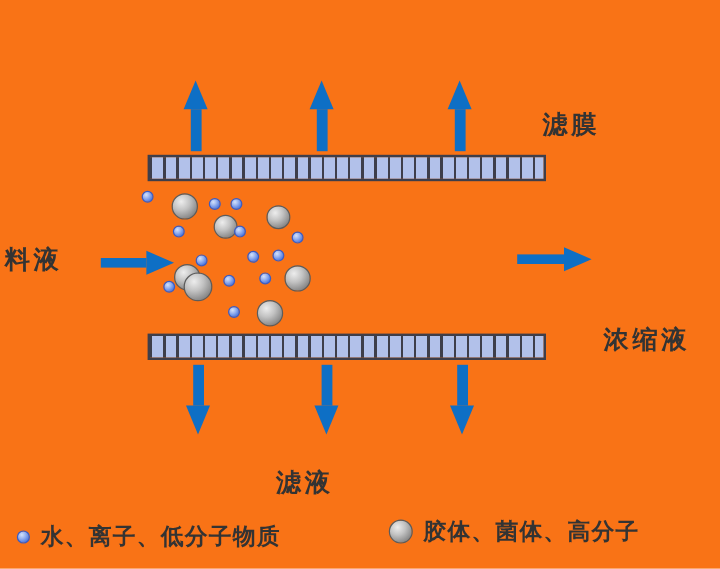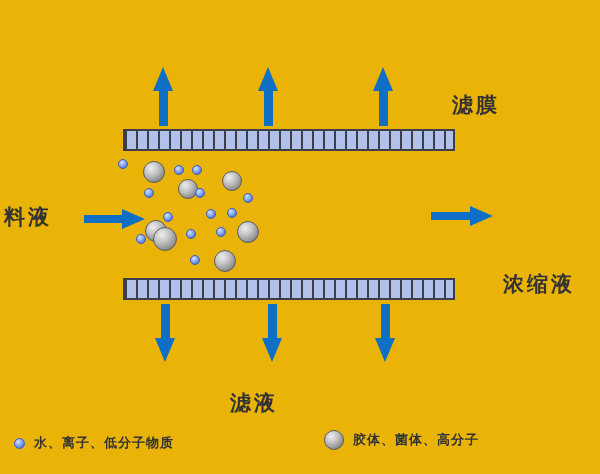--- a/index.html
+++ b/index.html
@@ -1,39 +1,39 @@
 <!DOCTYPE html>
 <html style="--arrow: #0E6FC5; --mfill: #B2C1EA; --mline: #3E3E4A; --text: #333333;"><head>
 <meta charset="utf-8">
 <style>
   :root{
     --arrow:#0E6FC5; --mfill:#B2C1EA; --mline:#3E3E4A; --text:#333333;
   }
   html,body{margin:0;padding:0;background:#fff;}
   .canvas{
-    position:relative;width:600px;height:474px;background:#eab308;overflow:hidden;
+    position:relative;width:600px;height:474px;background:#f97316;overflow:hidden;
     font-family:"Liberation Sans","DejaVu Sans",sans-serif;font-weight:bold;color:var(--text);
   }
   .label{position:absolute;font-size:21px;letter-spacing:3px;white-space:nowrap;line-height:1.2;}
   .membrane{
     position:absolute;box-sizing:border-box;
     border:2px solid var(--mline);
     background:repeating-linear-gradient(90deg,var(--mline) 0 2px,var(--mfill) 2px 11px);
   }
   .particle{position:absolute;border-radius:50%;box-sizing:border-box;}
   .particle.blue{
     background:radial-gradient(circle at 35% 30%, #D3E1FA 0%, #9AB4F0 35%, #5A82E2 70%, #4468D0 100%);
     border:1px solid #3A5CC4;
   }
   .particle.gray{
     background:radial-gradient(circle at 35% 30%, #EDEDED 0%, #C2C2C2 38%, #8A8A8A 75%, #707070 100%);
     border:1px solid #5C5C5C;
   }
   .arrow-part{position:absolute;}
-  .legend-item{position:absolute;display:flex;align-items:center;gap:9px;font-size:13px;letter-spacing:1px;white-space:nowrap;}
+  .legend-item{position:absolute;display:flex;align-items:center;gap:9px;font-size:19px;letter-spacing:1px;white-space:nowrap;}
   .marker{border-radius:50%;flex:0 0 auto;box-sizing:border-box;}
   .marker.blue{width:11px;height:11px;
     background:radial-gradient(circle at 35% 30%, #D3E1FA 0%, #9AB4F0 35%, #5A82E2 70%, #4468D0 100%);
     border:1px solid #3A5CC4;}
   .marker.gray{width:20px;height:20px;
     background:radial-gradient(circle at 35% 30%, #EDEDED 0%, #C2C2C2 38%, #8A8A8A 75%, #707070 100%);
     border:1px solid #5C5C5C;}
 </style>
 </head>
 <body>

